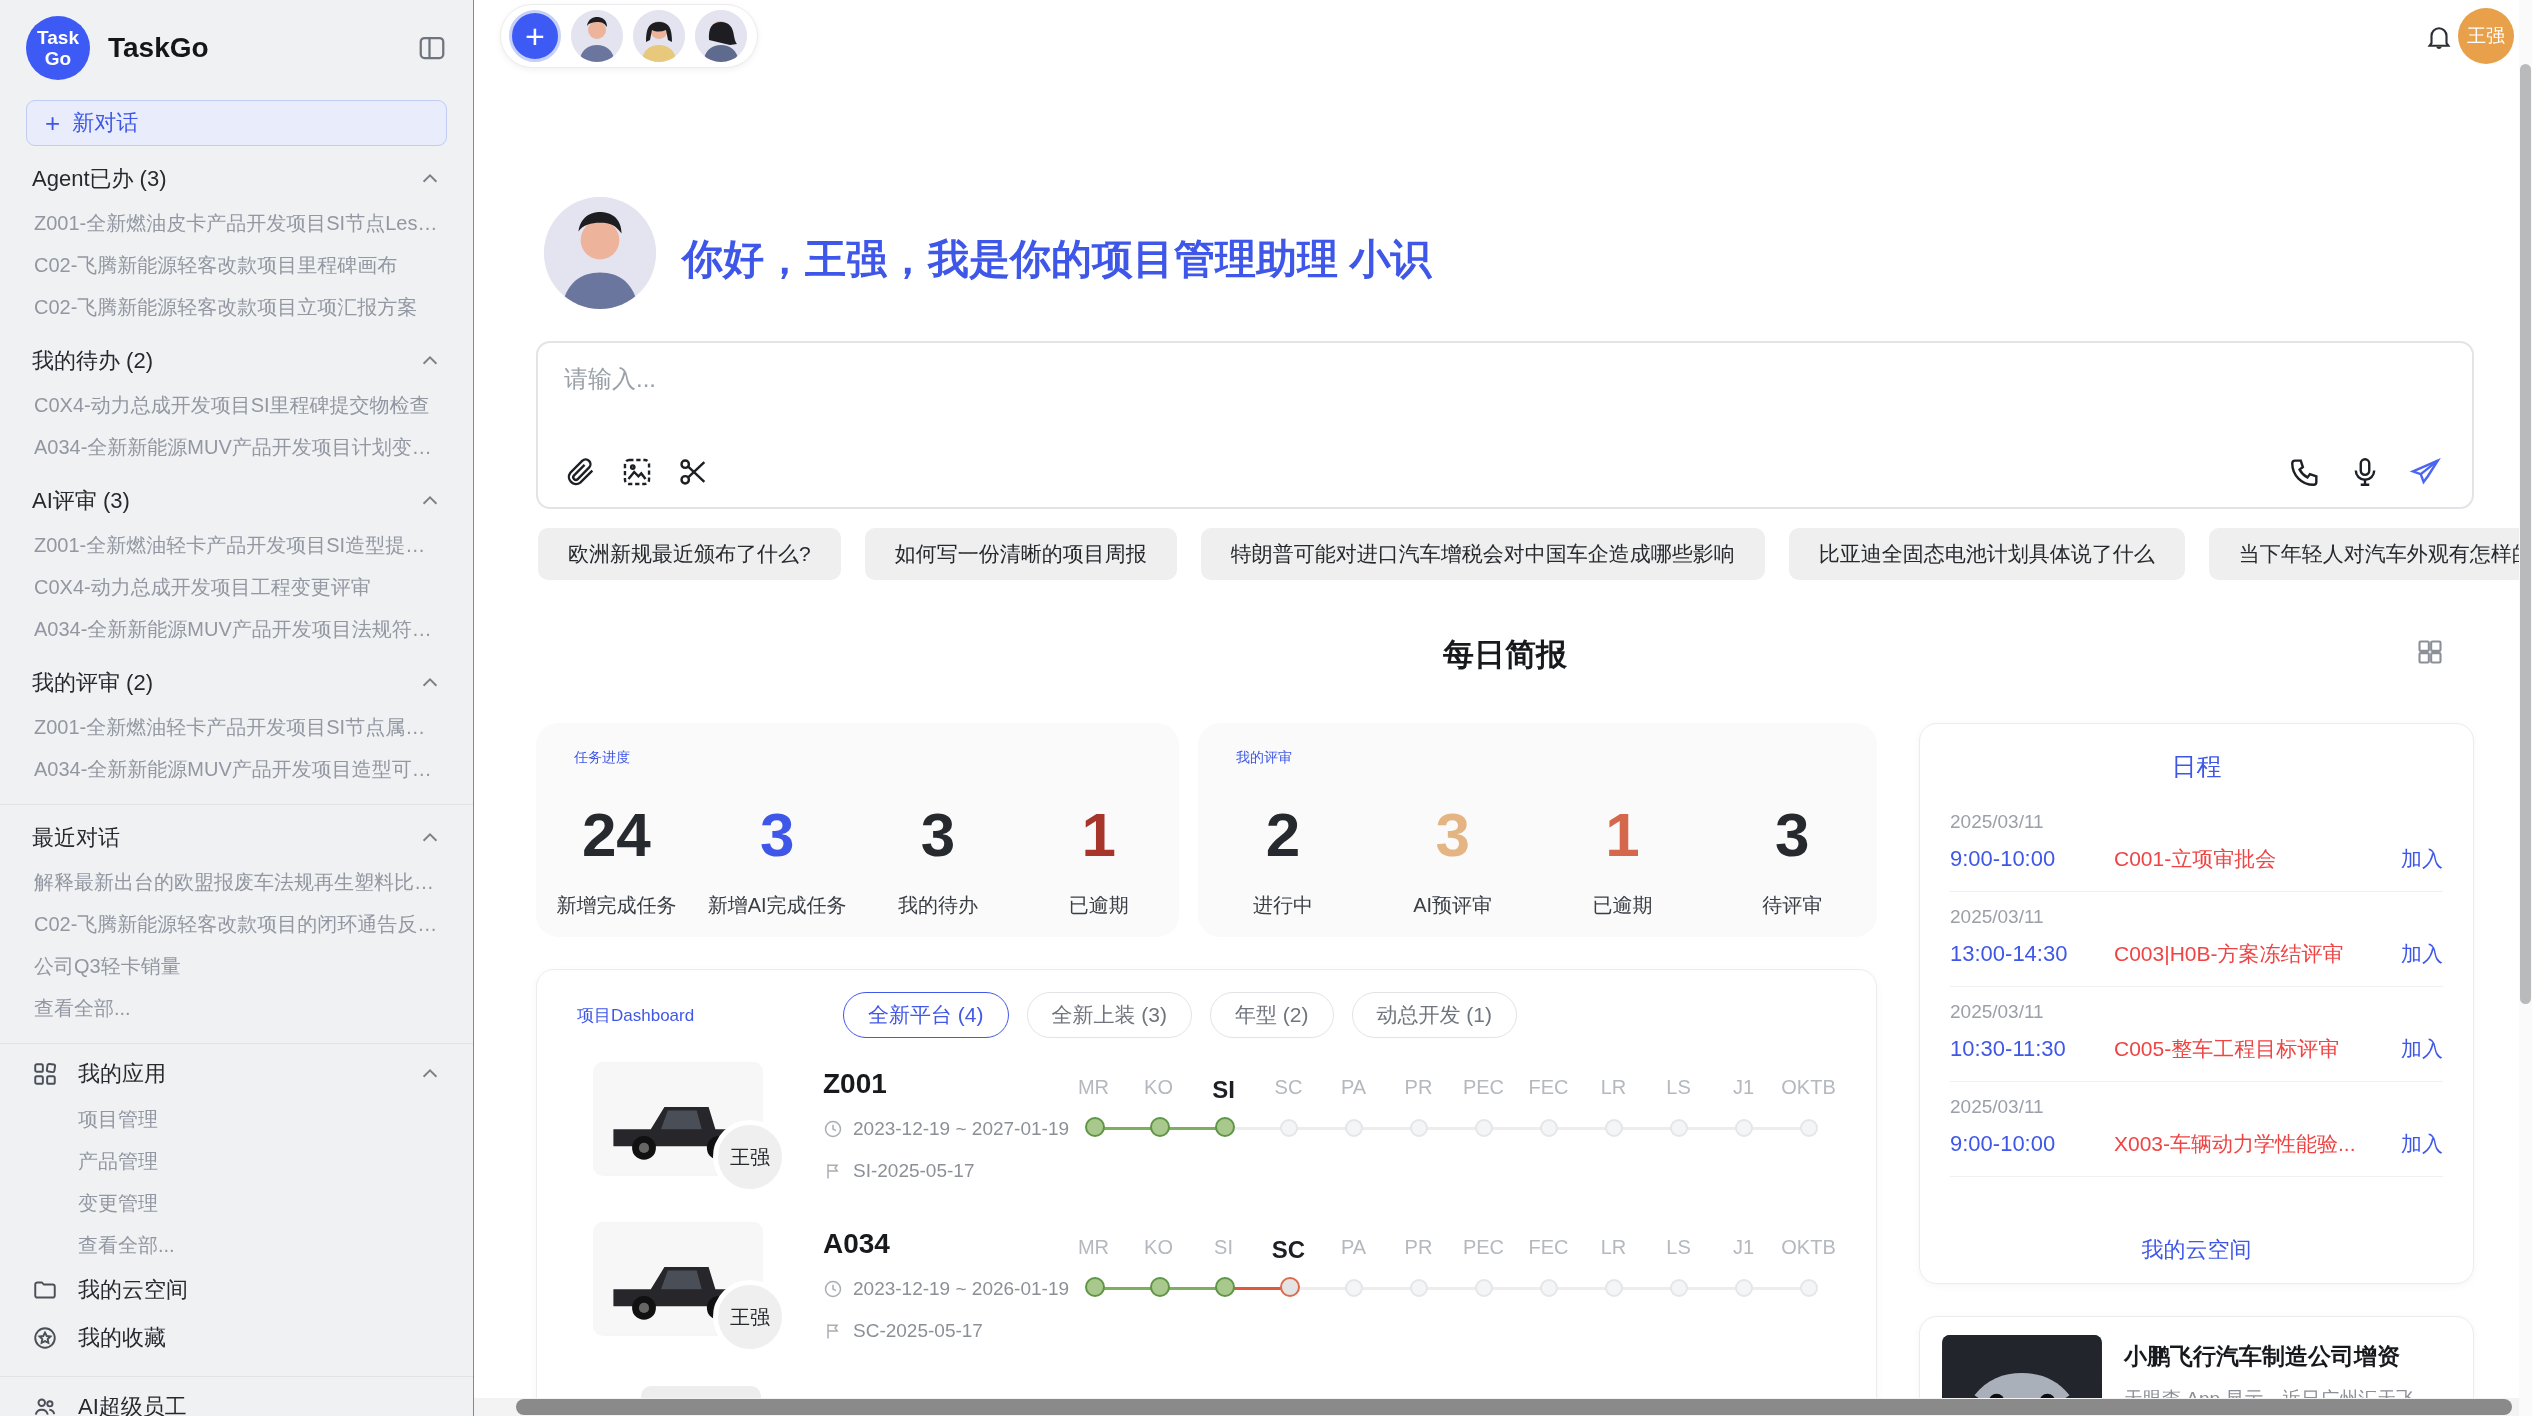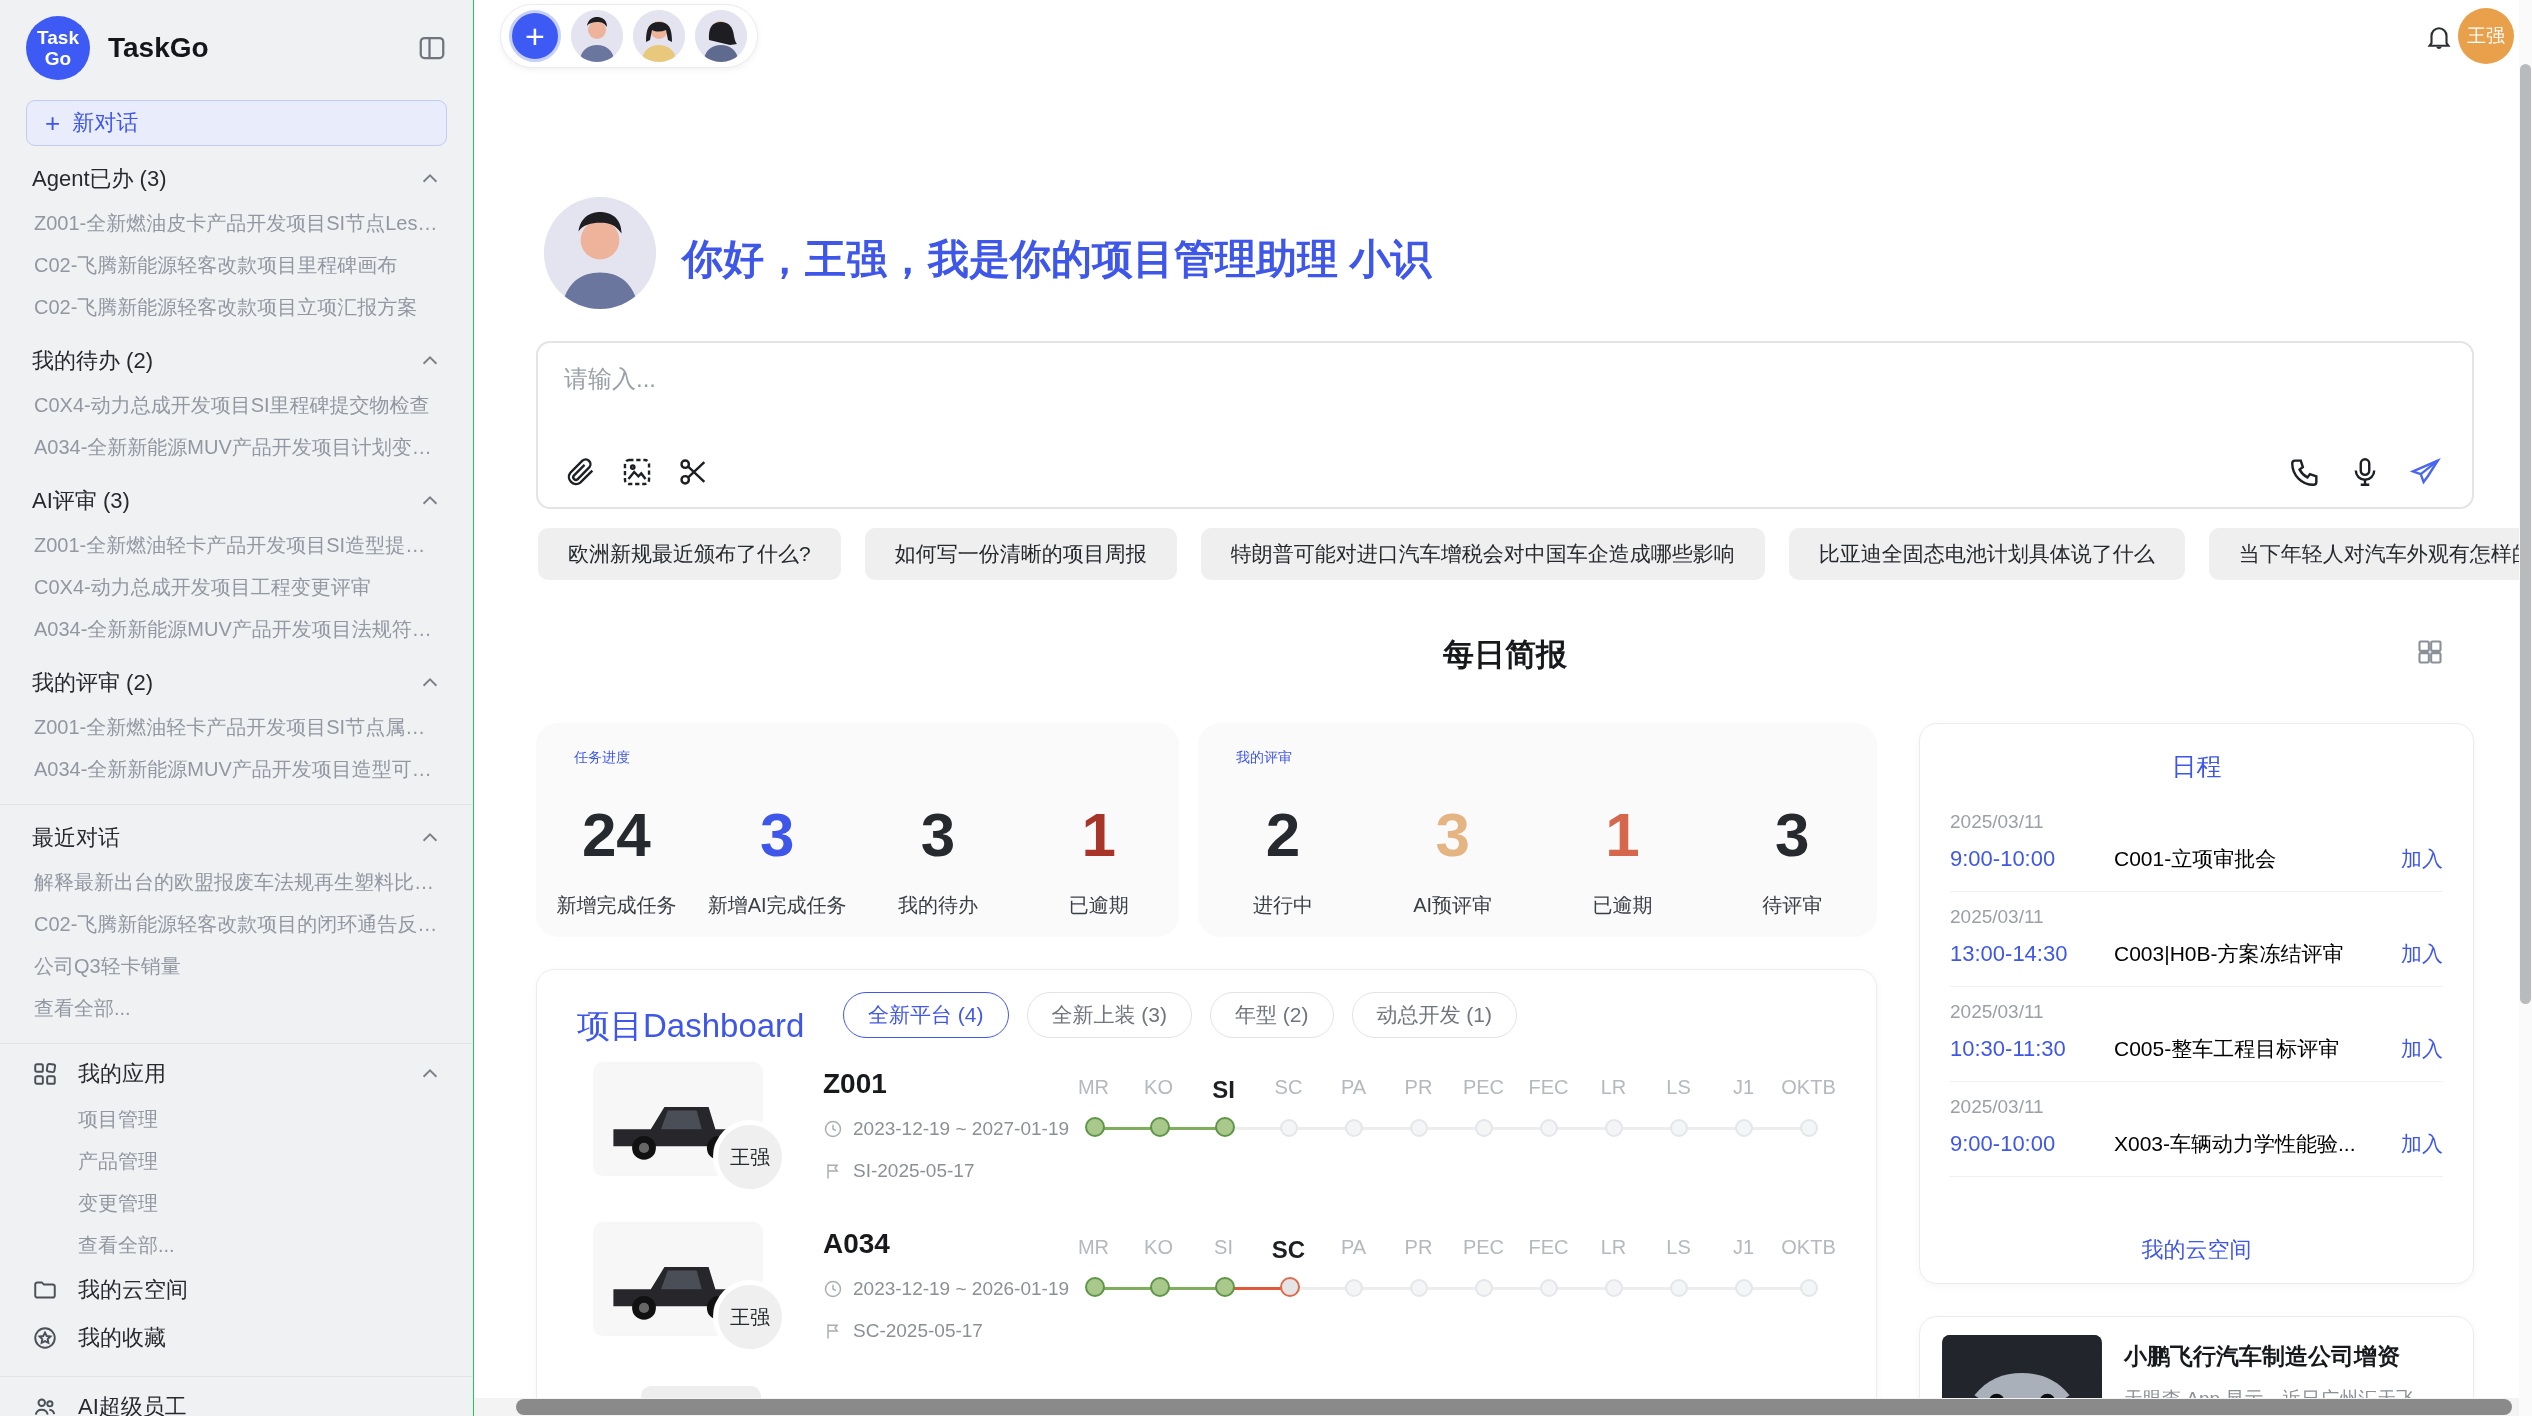--- a/index.html
+++ b/index.html
@@ -78,21 +78,21 @@
   .stat-row { position:absolute; left:0; right:0; top:62px; bottom:0; display:flex; }
   .stat { flex:1; display:flex; flex-direction:column; align-items:center; justify-content:center; gap:26px; }
   .stat .num { font-size:62px; font-weight:600; color:#26292e; line-height:1; }
   .stat .num.blue { color:#3f57e8; } .stat .num.red { color:#a8352a; }
   .stat .num.tan { color:#e5b483; } .stat .num.orange { color:#d4674c; }
   .stat .lbl { font-size:20px; color:#3a3e45; }
 
   
   .dash { position:absolute; left:536px; top:969px; width:1341px; height:500px;
     background:#fff; border:1px solid #ececee; border-radius:18px; box-shadow:0 2px 8px rgba(0,0,0,.04); }
-  .dash-title { position:absolute; left:40px; top:34px; font-size:33px; color:#3f57e8; }
+  .dash-title { position:absolute; left:40px; top:34px; font-size:17px; color:#3f57e8; }
   .dash-tabs { position:absolute; left:306px; top:22px; display:flex; gap:18px; }
   .dtab { height:46px; border-radius:26px; border:1px solid #e3e3e5; color:#70757d;
     font-size:21px; display:flex; align-items:center; padding:0 24px; background:#fff; cursor:pointer; }
   .dtab.active { border-color:#4258e6; color:#4258e6; }
   .proj { position:absolute; left:0; width:100%; }
   .proj .pimg { position:absolute; left:56px; top:0; width:170px; height:114px; border-radius:10px;
     overflow:hidden; background:#f6f6f6; }
   .proj .owner { position:absolute; left:176px; top:58px; width:74px; height:74px; border-radius:50%;
     background:#efefef; border:5px solid #fff; display:flex; align-items:center; justify-content:center;
     font-size:20px; color:#26292e; }
@@ -118,21 +118,21 @@
   
   .sched { position:absolute; left:1919px; top:723px; width:555px; height:561px;
     background:#fff; border:1px solid #ececee; border-radius:18px; box-shadow:0 2px 8px rgba(0,0,0,.04);
     display:flex; flex-direction:column; padding:26px 30px 18px 30px; }
   .sched-title { text-align:center; color:#3f57e8; font-size:25px; margin-bottom:14px; }
   .ev { padding:14px 0 18px 0; border-bottom:1px solid #f0f0f1; }
   .ev:last-of-type { border-bottom:none; }
   .ev .d { font-size:19px; color:#9ba0a8; margin-bottom:12px; }
   .ev .row { display:flex; align-items:center; }
   .ev .t { width:150px; font-size:22px; color:#3f57e8; flex:none; }
-  .ev .n { flex:1; font-size:21px; color:#000000; padding-left:14px;
+  .ev .n { flex:1; font-size:21px; color:#ef4444; padding-left:14px;
     white-space:nowrap; overflow:hidden; text-overflow:ellipsis; }
   .ev .join { font-size:21px; color:#3f57e8; cursor:pointer; flex:none; }
   .sched-all { text-align:center; color:#3f57e8; font-size:22px; margin-top:auto; padding-top:10px; cursor:pointer; }
 
   
   .news { position:absolute; left:1919px; top:1316px; width:555px; height:140px;
     background:#fff; border:1px solid #ececee; border-radius:18px; box-shadow:0 2px 8px rgba(0,0,0,.04);
     padding:18px 22px; display:flex; gap:22px; }
   .news-img { width:160px; height:92px; border-radius:8px; overflow:hidden; flex:none;
     background:linear-gradient(#33363e,#15171c); }

